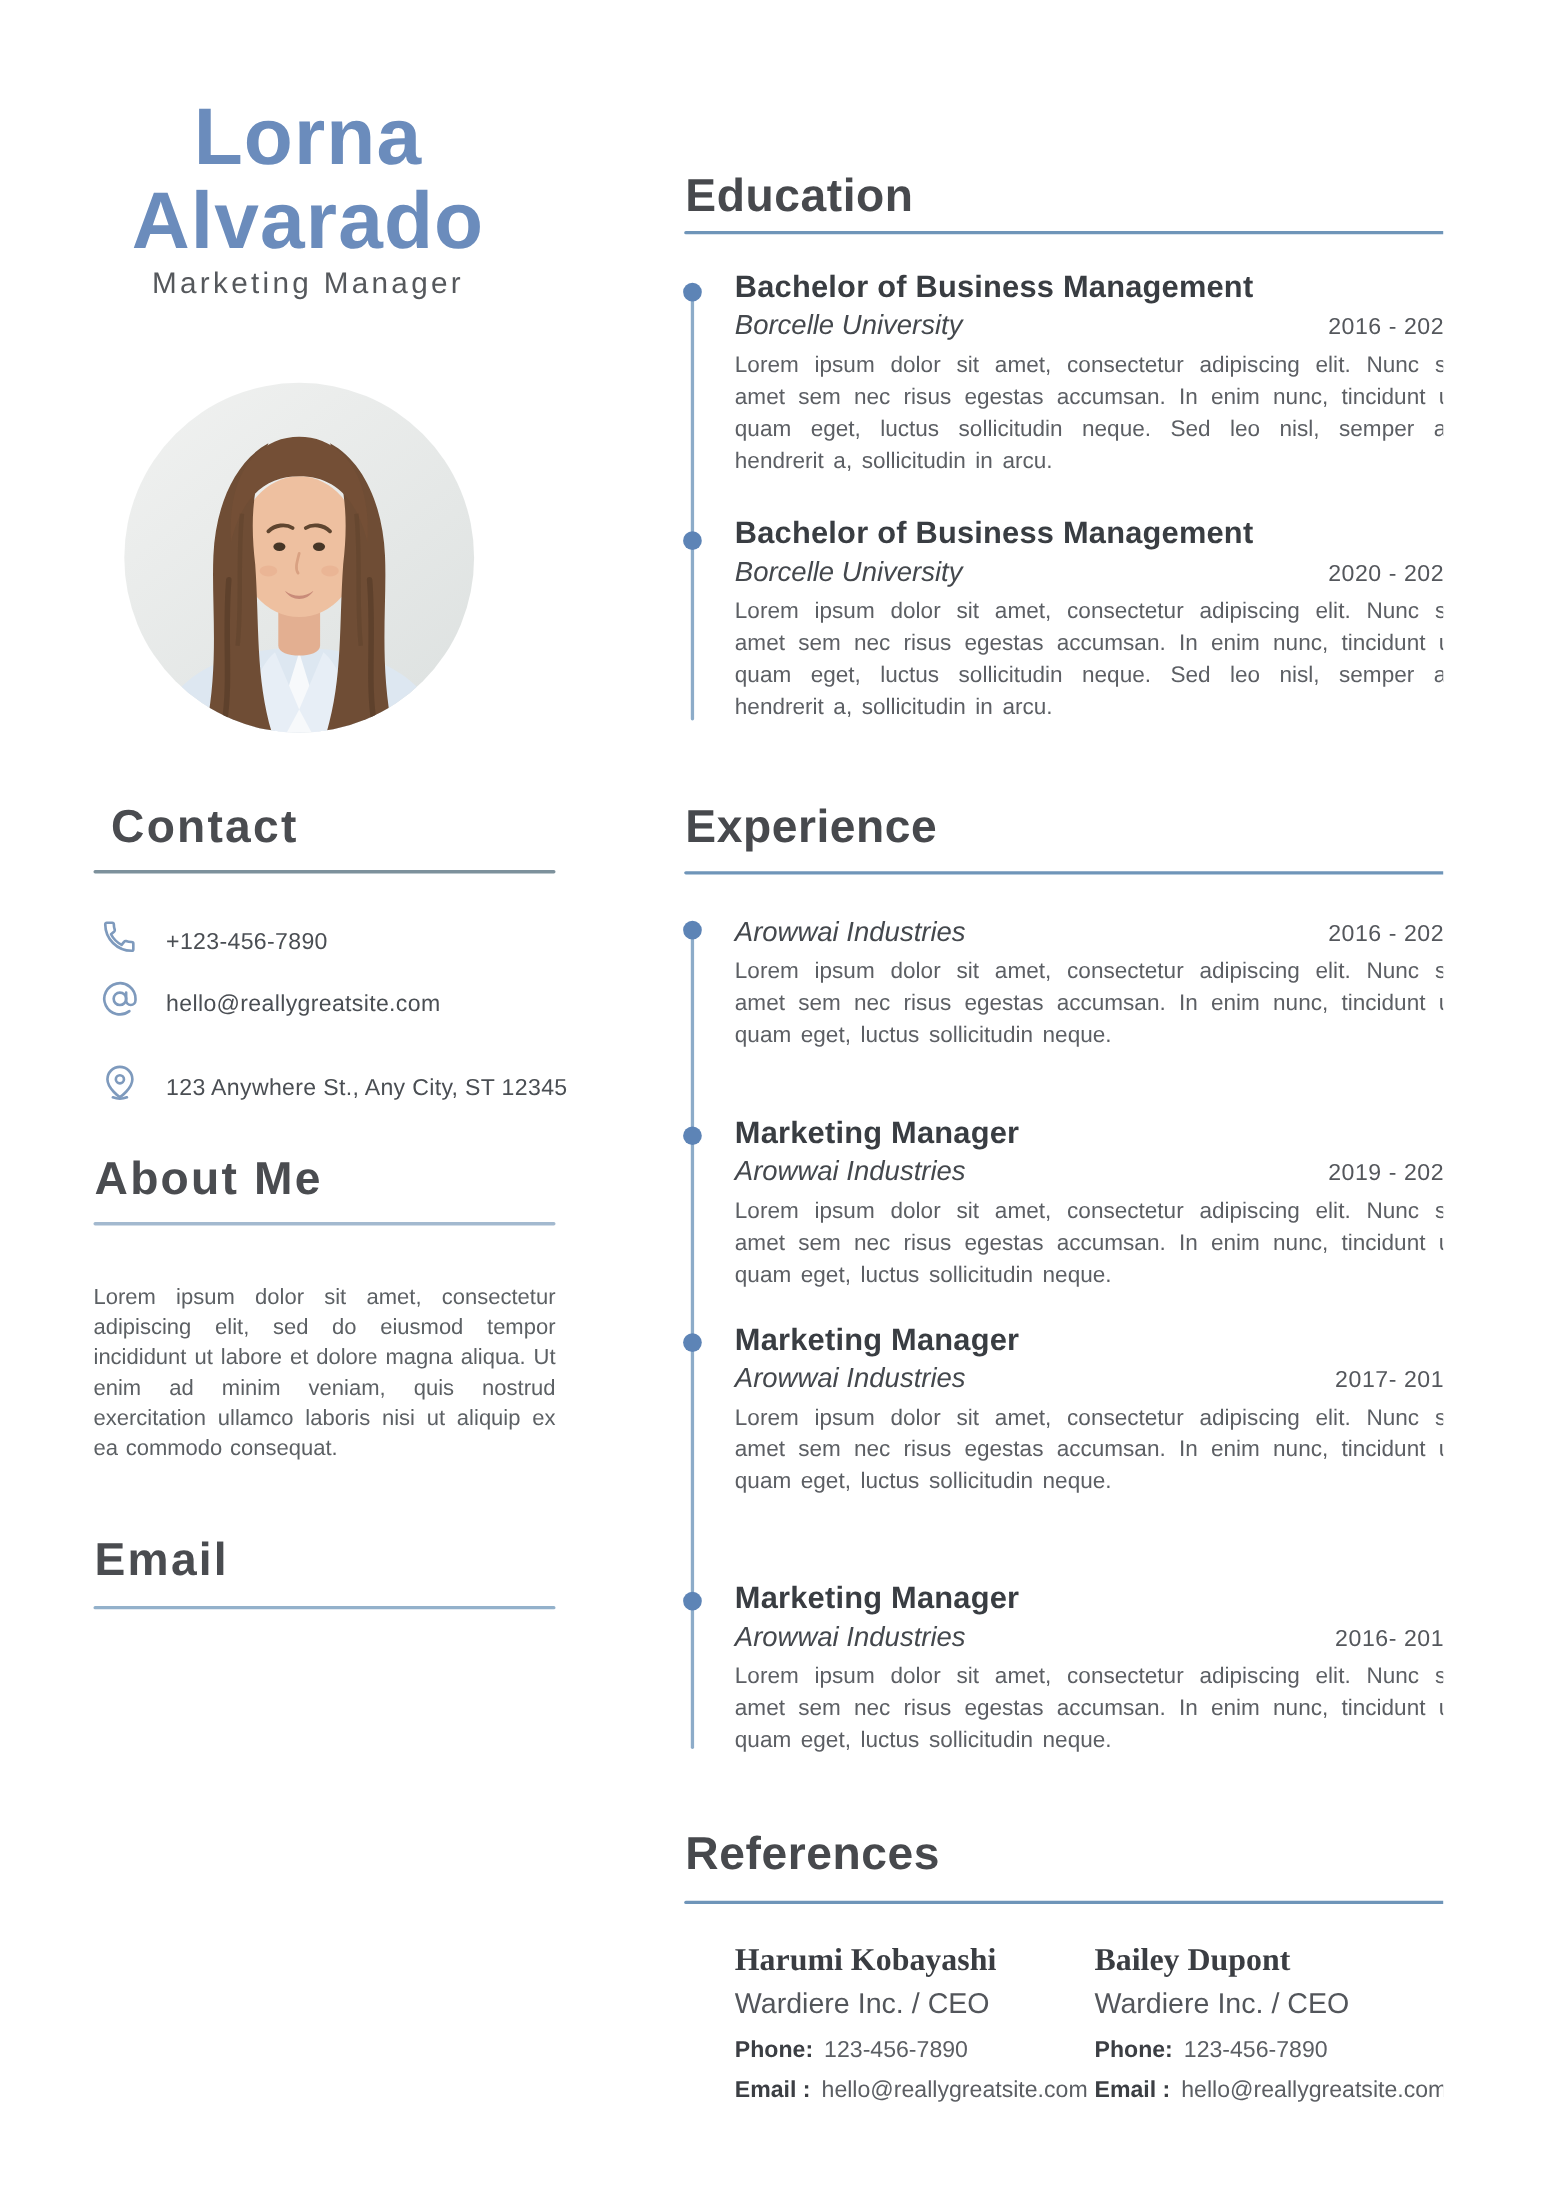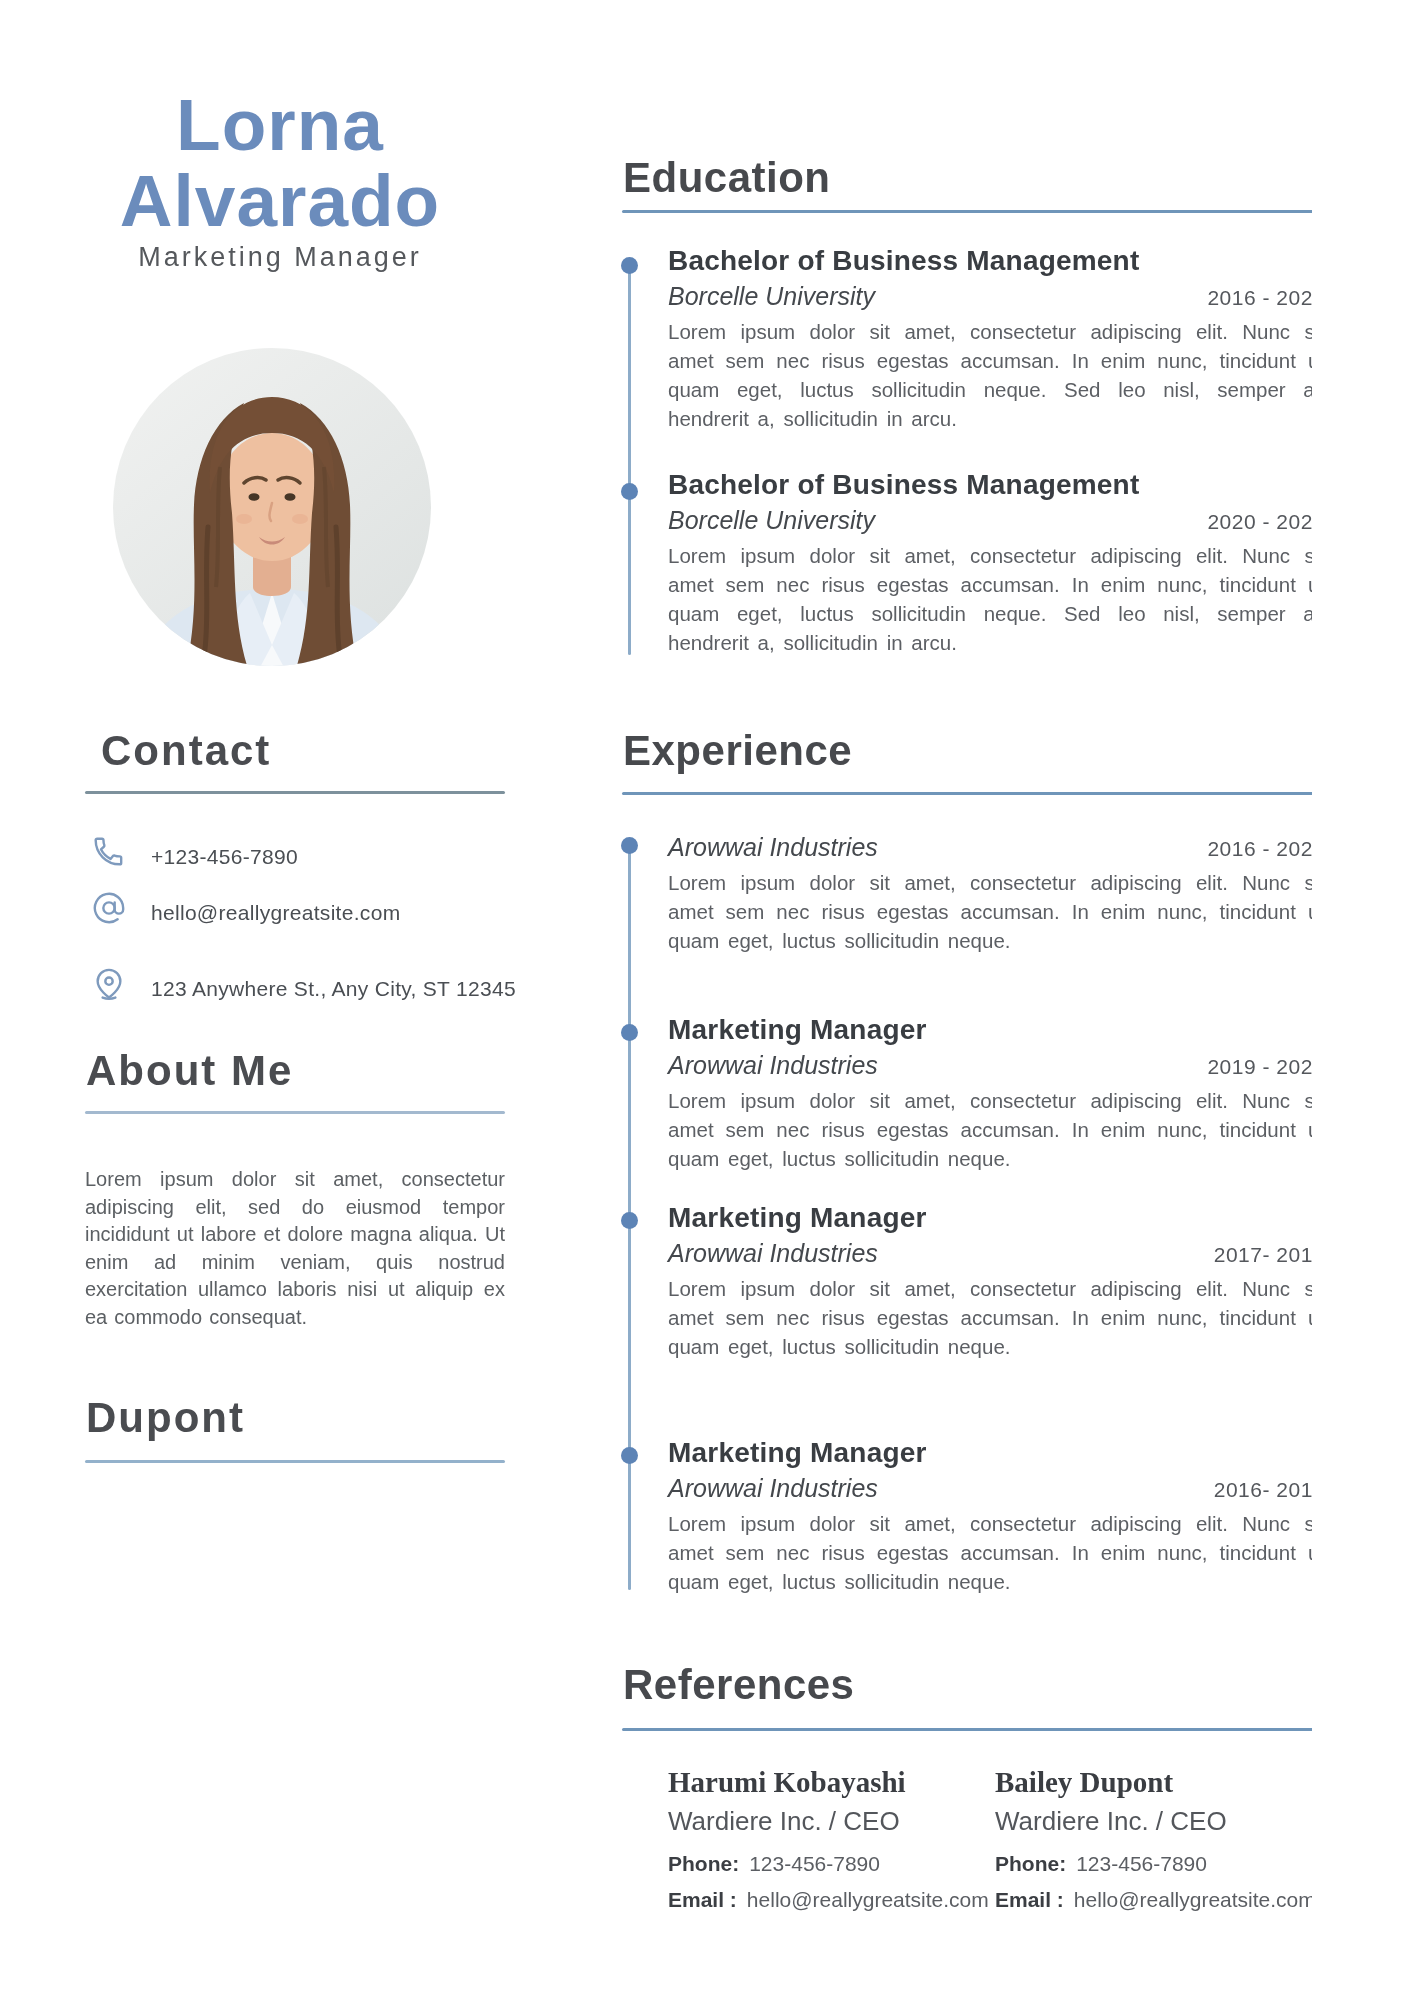--- a/index.html
+++ b/index.html
@@ -136,21 +136,21 @@
       <circle cx="12" cy="10" r="2.6"></circle>
       <path d="M7.5 21.6c2.6 1 6.4 1 9 0"></path>
     </svg>
     <span>123 Anywhere St., Any City, ST 12345</span>
   </div>
 
   <div class="sec-h left" style="left:86px;top:1050px;">About Me</div>
   <div class="rule l-about" style="top:1111px;"></div>
   <p class="about-p">Lorem ipsum dolor sit amet, consectetur adipiscing elit, sed do eiusmod tempor incididunt ut labore et dolore magna aliqua. Ut enim ad minim veniam, quis nostrud exercitation ullamco laboris nisi ut aliquip ex ea commodo consequat.</p>
 
-  <div class="sec-h left" style="left:86px;top:1397px;">Dupont</div>
+  <div class="sec-h left" style="left:86px;top:1397px;">Email</div>
   <div class="rule l-skills" style="top:1460px;"></div>
 
   <div class="sec-h right" style="left:623px;top:157px;">Education</div>
   <div class="rule r-edu" style="top:210px;"></div>
 
   <div class="tl-line" style="top:265px;height:390px;"></div>
   <div class="tl-dot" style="top:257px;"></div>
   <div class="tl-dot" style="top:483px;"></div>
 
   <div class="entry" style="top:246px;">

